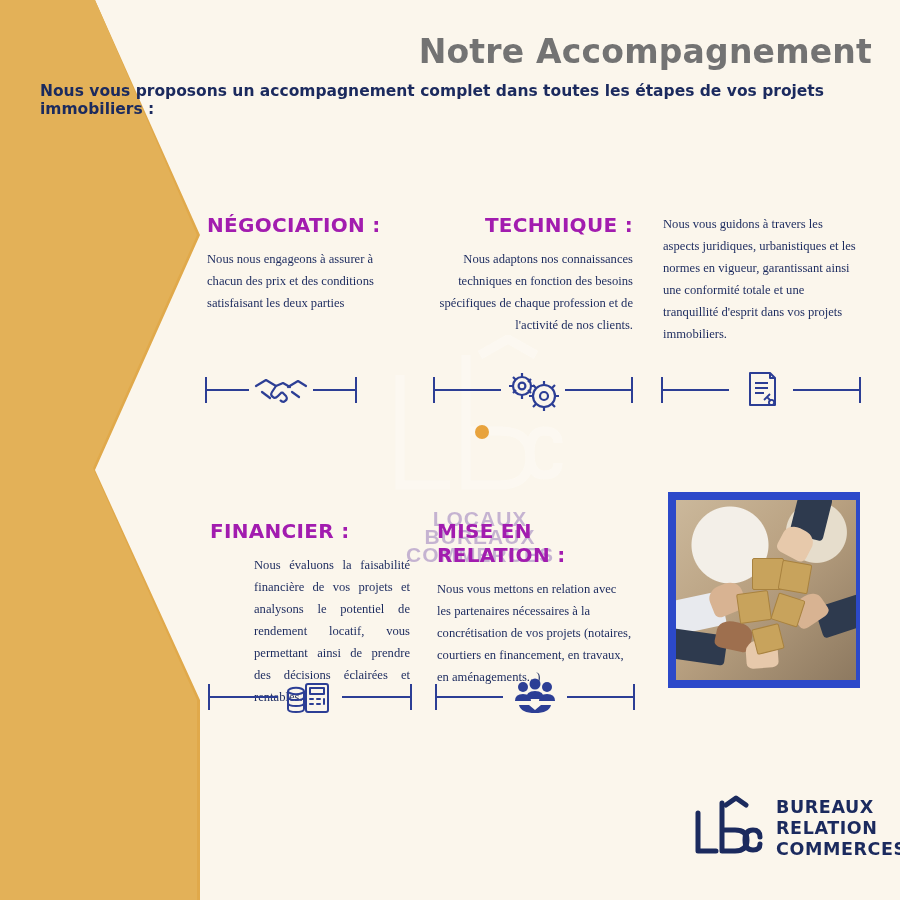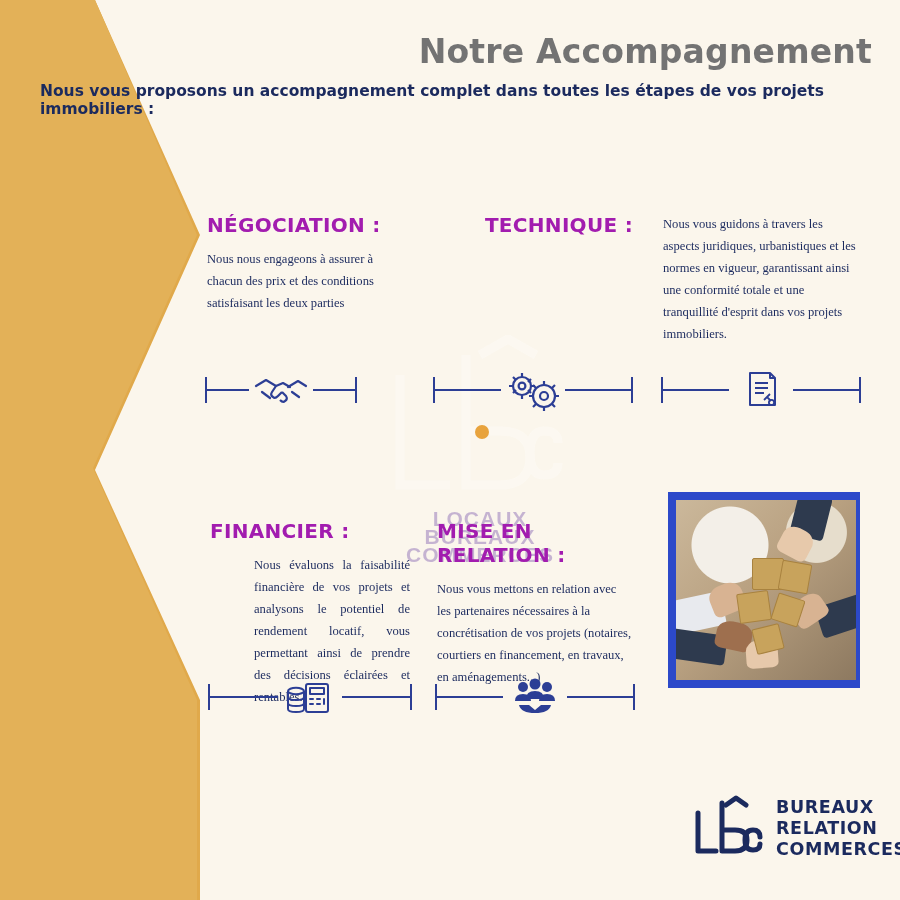--- a/index.html
+++ b/index.html
@@ -243,20 +243,21 @@
         <path d="M10 22 L18 28" stroke="#2c3e95" stroke-width="2.2" stroke-linecap="round"></path>
         <path d="M40 22 L47 27" stroke="#2c3e95" stroke-width="2.2" stroke-linecap="round"></path>
       </svg>
     </div>
     <div class="line"></div>
     <div class="cap"></div>
   </div>
 
   <div class="card" style="left:435px; top:213px; width:198px;text-align:right;">
     <div class="card-title">TECHNIQUE :</div>
+    <div class="card-body">Nous adaptons nos connaissances techniques en fonction des besoins spécifiques de chaque profession et de l'activité de nos clients.</div>
   </div>
   <div class="rail" style="left:433px; top:368px; width:200px;">
     <div class="cap"></div>
     <div class="line"></div>
     <div class="icon-slot">
       <svg width="62" height="44" viewBox="0 0 62 44">
         <g fill="none" stroke="#2c3e95" stroke-width="2.2">
           <circle cx="20" cy="18" r="9"></circle>
           <circle cx="20" cy="18" r="3.4"></circle>
           <path d="M20 5 L20 9 M20 27 L20 31 M7 18 L11 18 M29 18 L33 18 M11 9 L14 12 M26 22 L29 25 M29 11 L26 14 M14 22 L11 25"></path>

